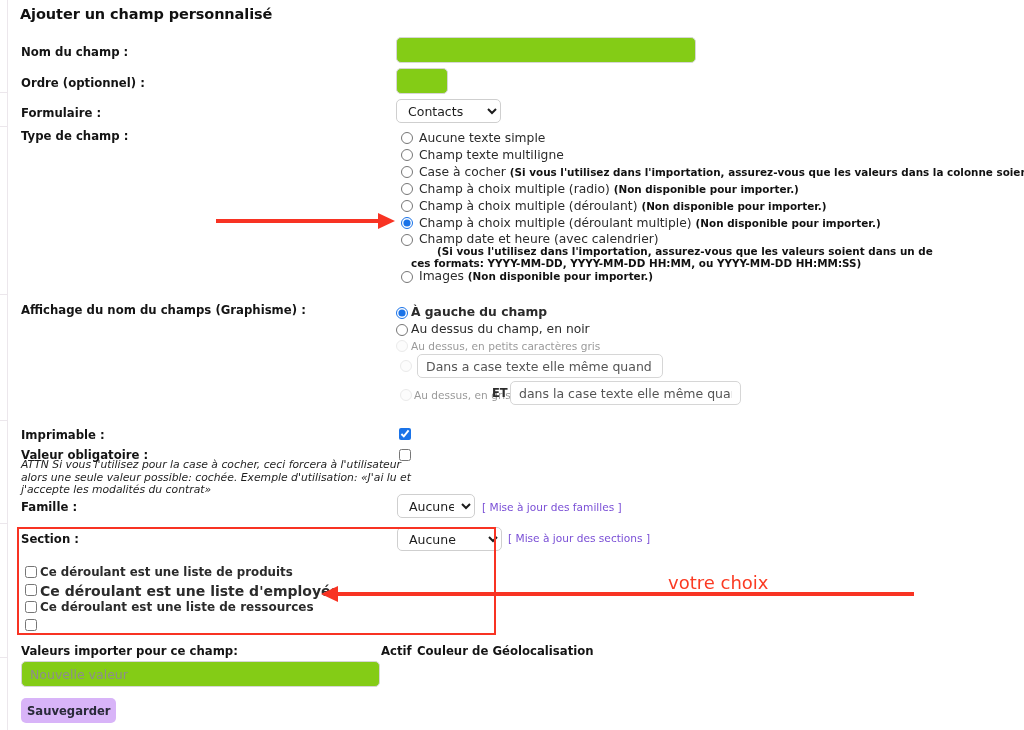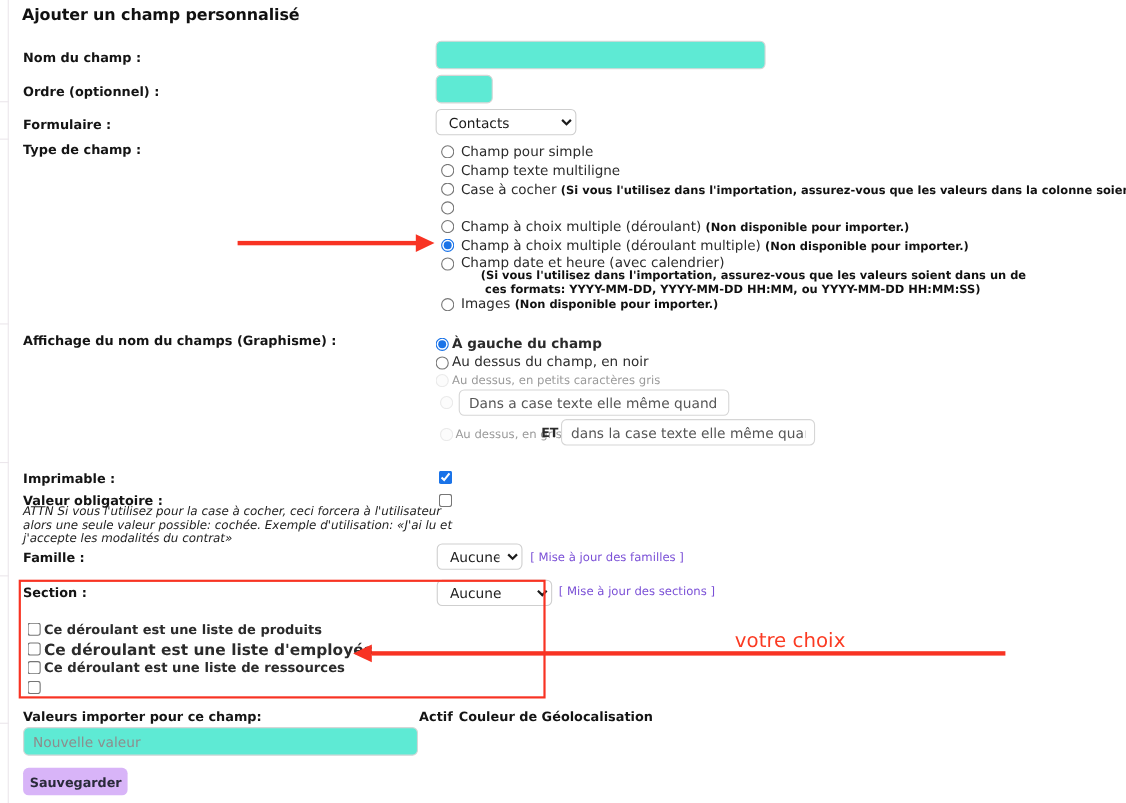--- a/index.html
+++ b/index.html
@@ -58,21 +58,21 @@
     text-align: right;
   }
   .lbl-left { left: 21px; }
 
   
   .tbox {
     position: absolute;
     box-sizing: border-box;
     border: 1px solid #d6d6d6;
     border-radius: 5px;
-    background: #5eead4;
+    background: #84cc16;
     font-family: "DejaVu Sans", "Liberation Sans", sans-serif;
     font-size: 12.5px;
     color: #222;
     padding: 0 8px;
     outline: none;
   }
   .tbox::placeholder { color: #8d8d8d; }
 
   select.sel {
     position: absolute;
@@ -197,47 +197,48 @@
 
   <div class="title">Ajouter un champ personnalisé</div>
 
   <div class="lbl lbl-left" style="top:45px">Nom du champ :</div>
   <input class="tbox" type="text" style="left: 396px; top: 37px; width: 300px; height: 26px;" placeholder="">
 
   <div class="lbl lbl-left" style="top:76px">Ordre (optionnel) :</div>
   <input class="tbox" type="text" style="left: 396px; top: 68px; width: 52px; height: 26px;" placeholder="">
 
   <div class="lbl lbl-left" style="top:106px">Formulaire :</div>
-  <select class="sel" style="left:396px; top:99px; width:128px; height:24px;">
+  <select class="sel" style="left:396px; top:99px; width:105px; height:24px;">
     <option>Contacts</option>
   </select>
 
   <div class="lbl lbl-left" style="top:129px">Type de champ :</div>
 
   <input class="rd" type="radio" name="ftype" style="left: 401px; top: 132px;">
-  <div class="opt" style="left:419px; top:131px"><span>Champ pour simple</span></div>
+  <div class="opt" style="left:419px; top:131px"><span>Aucune texte simple</span></div>
 
   <input class="rd" type="radio" name="ftype" style="left: 401px; top: 149px;">
   <div class="opt" style="left:419px; top:148px"><span>Champ texte multiligne</span></div>
 
   <input class="rd" type="radio" name="ftype" style="left: 401px; top: 166px;">
   <div class="opt" style="left:419px; top:165px"><span>Case à cocher</span> <span class="note">(Si vous l'utilisez dans l'importation, assurez-vous que les valeurs dans la colonne soient des 1 ou des 0.)</span></div>
 
   <input class="rd" type="radio" name="ftype" style="left: 401px; top: 183px;">
+  <div class="opt" style="left:419px; top:182px"><span>Champ à choix multiple (radio)</span> <span class="note">(Non disponible pour importer.)</span></div>
 
   <input class="rd" type="radio" name="ftype" style="left: 401px; top: 200px;">
   <div class="opt" style="left:419px; top:199px"><span>Champ à choix multiple (déroulant)</span> <span class="note">(Non disponible pour importer.)</span></div>
 
   <input class="rd" type="radio" name="ftype" checked="" style="left: 401px; top: 217px;">
   <div class="opt" style="left:419px; top:216px"><span>Champ à choix multiple (déroulant multiple)</span> <span class="note">(Non disponible pour importer.)</span></div>
 
   <input class="rd" type="radio" name="ftype" style="left: 401px; top: 234px;">
   <div class="opt" style="left:419px; top:232px"><span>Champ date et heure (avec calendrier)</span></div>
   <div class="smallprint" style="left:437px; top:245px">(Si vous l'utilisez dans l'importation, assurez-vous que les valeurs soient dans un de</div>
-  <div class="smallprint" style="left:441px; top:257px">ces formats: YYYY-MM-DD, YYYY-MM-DD HH:MM, ou YYYY-MM-DD HH:MM:SS)</div>
+  <div class="smallprint" style="left:411px; top:257px">ces formats: YYYY-MM-DD, YYYY-MM-DD HH:MM, ou YYYY-MM-DD HH:MM:SS)</div>
 
   <input class="rd" type="radio" name="ftype" style="left: 401px; top: 271px;">
   <div class="opt" style="left:419px; top:269px"><span>Images</span> <span class="note">(Non disponible pour importer.)</span></div>
 
   <div class="lbl lbl-left" style="top:303px">Affichage du nom du champs (Graphisme) :</div>
 
   <input class="rd" type="radio" name="disp" checked="" style="left: 396px; top: 307px;">
   <div class="opt" style="left:411px; top:305px; font-weight:bold">À gauche du champ</div>
 
   <input class="rd" type="radio" name="disp" style="left: 396px; top: 324px;">

